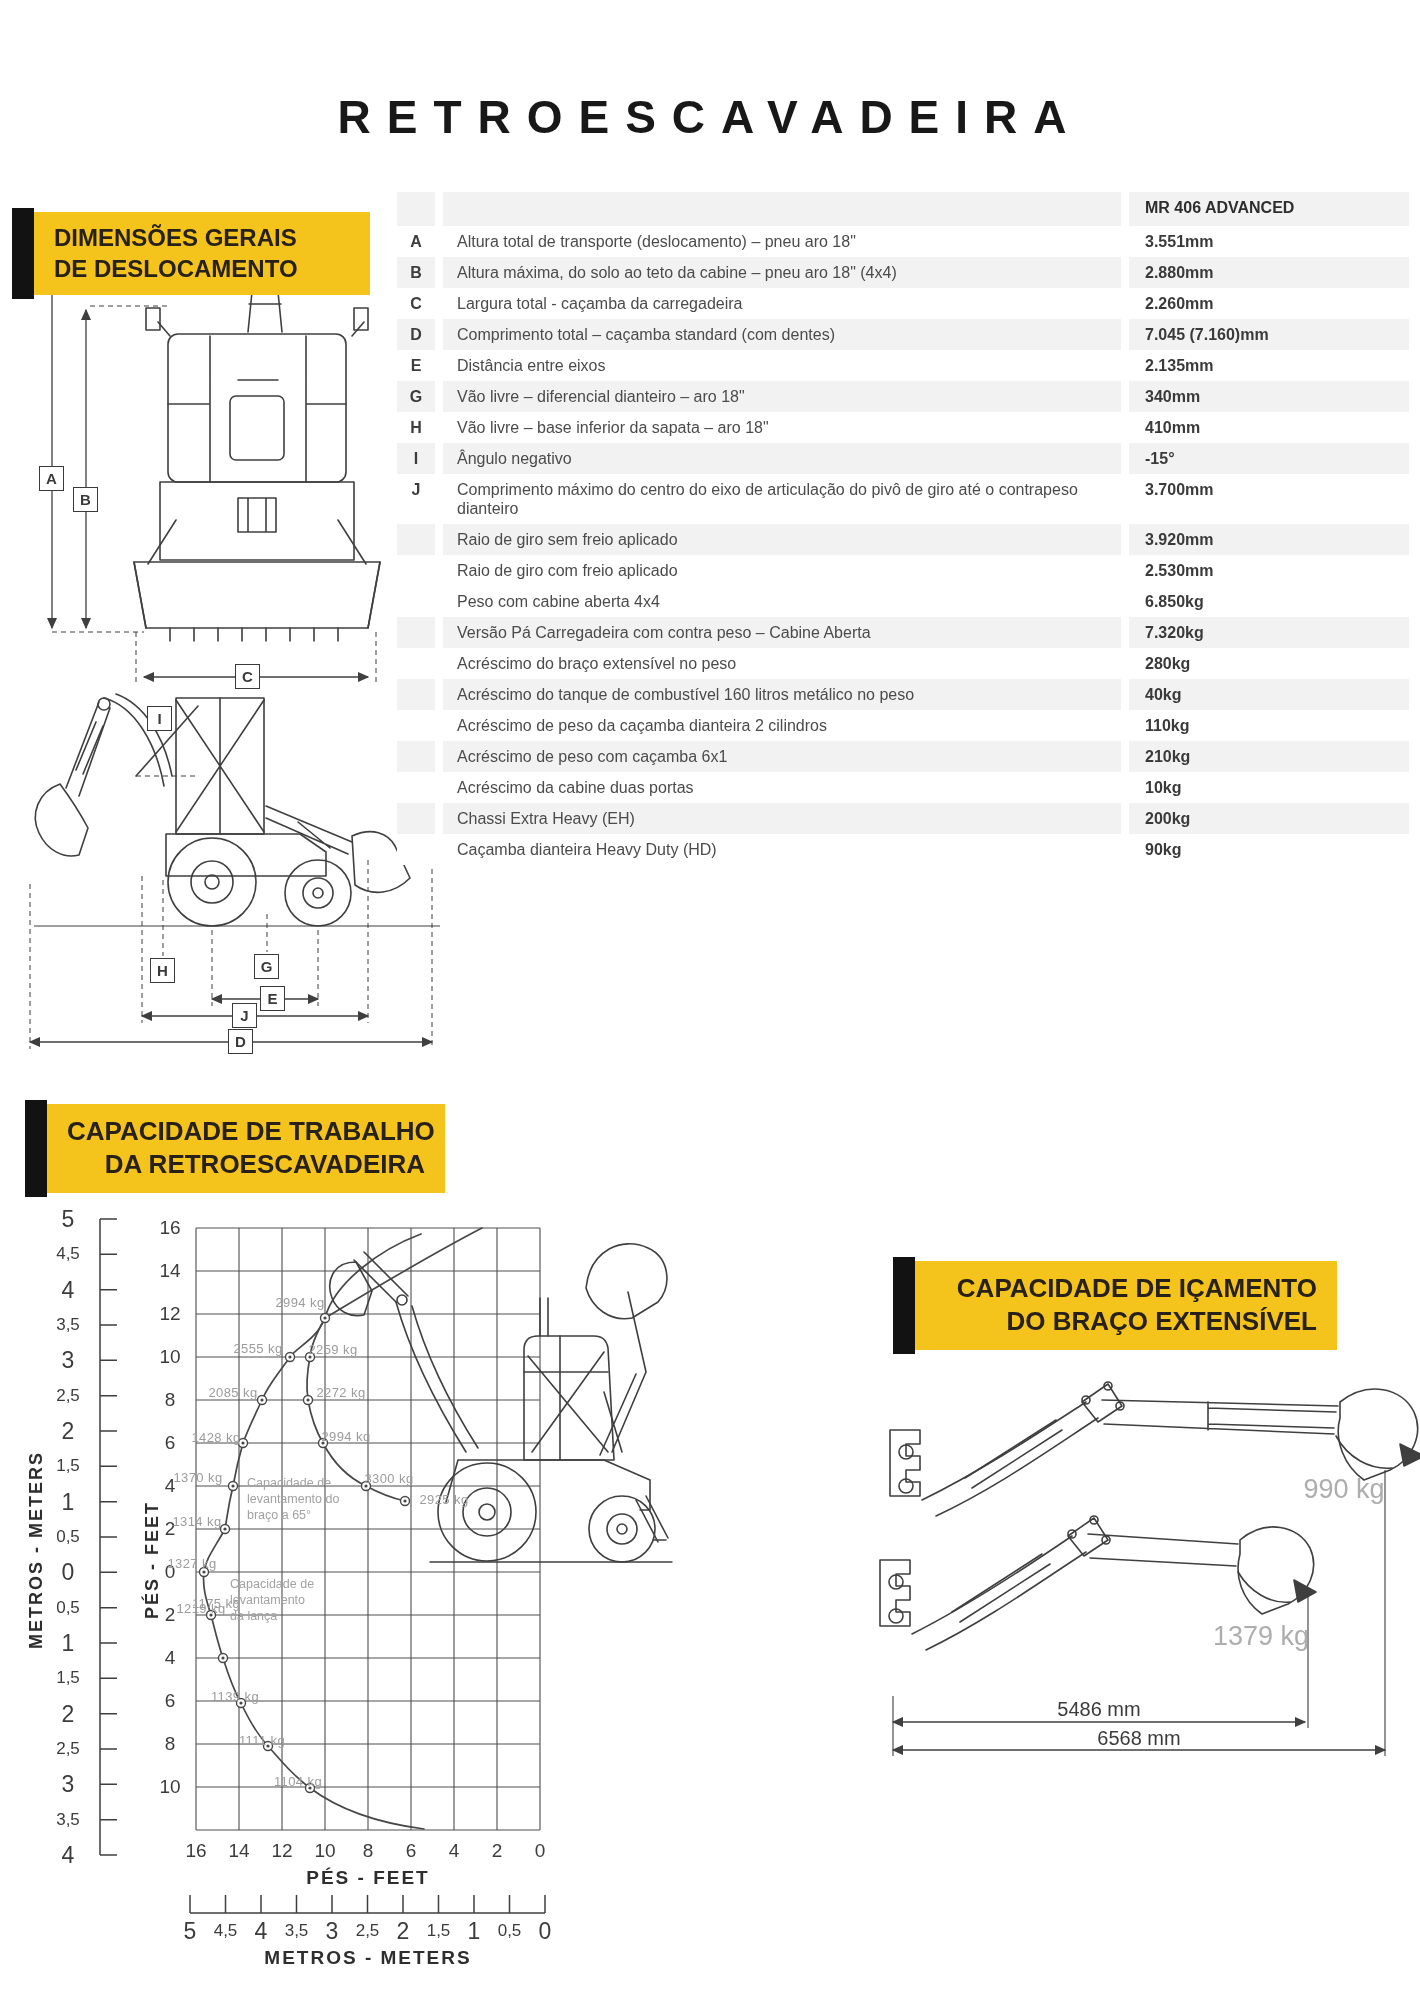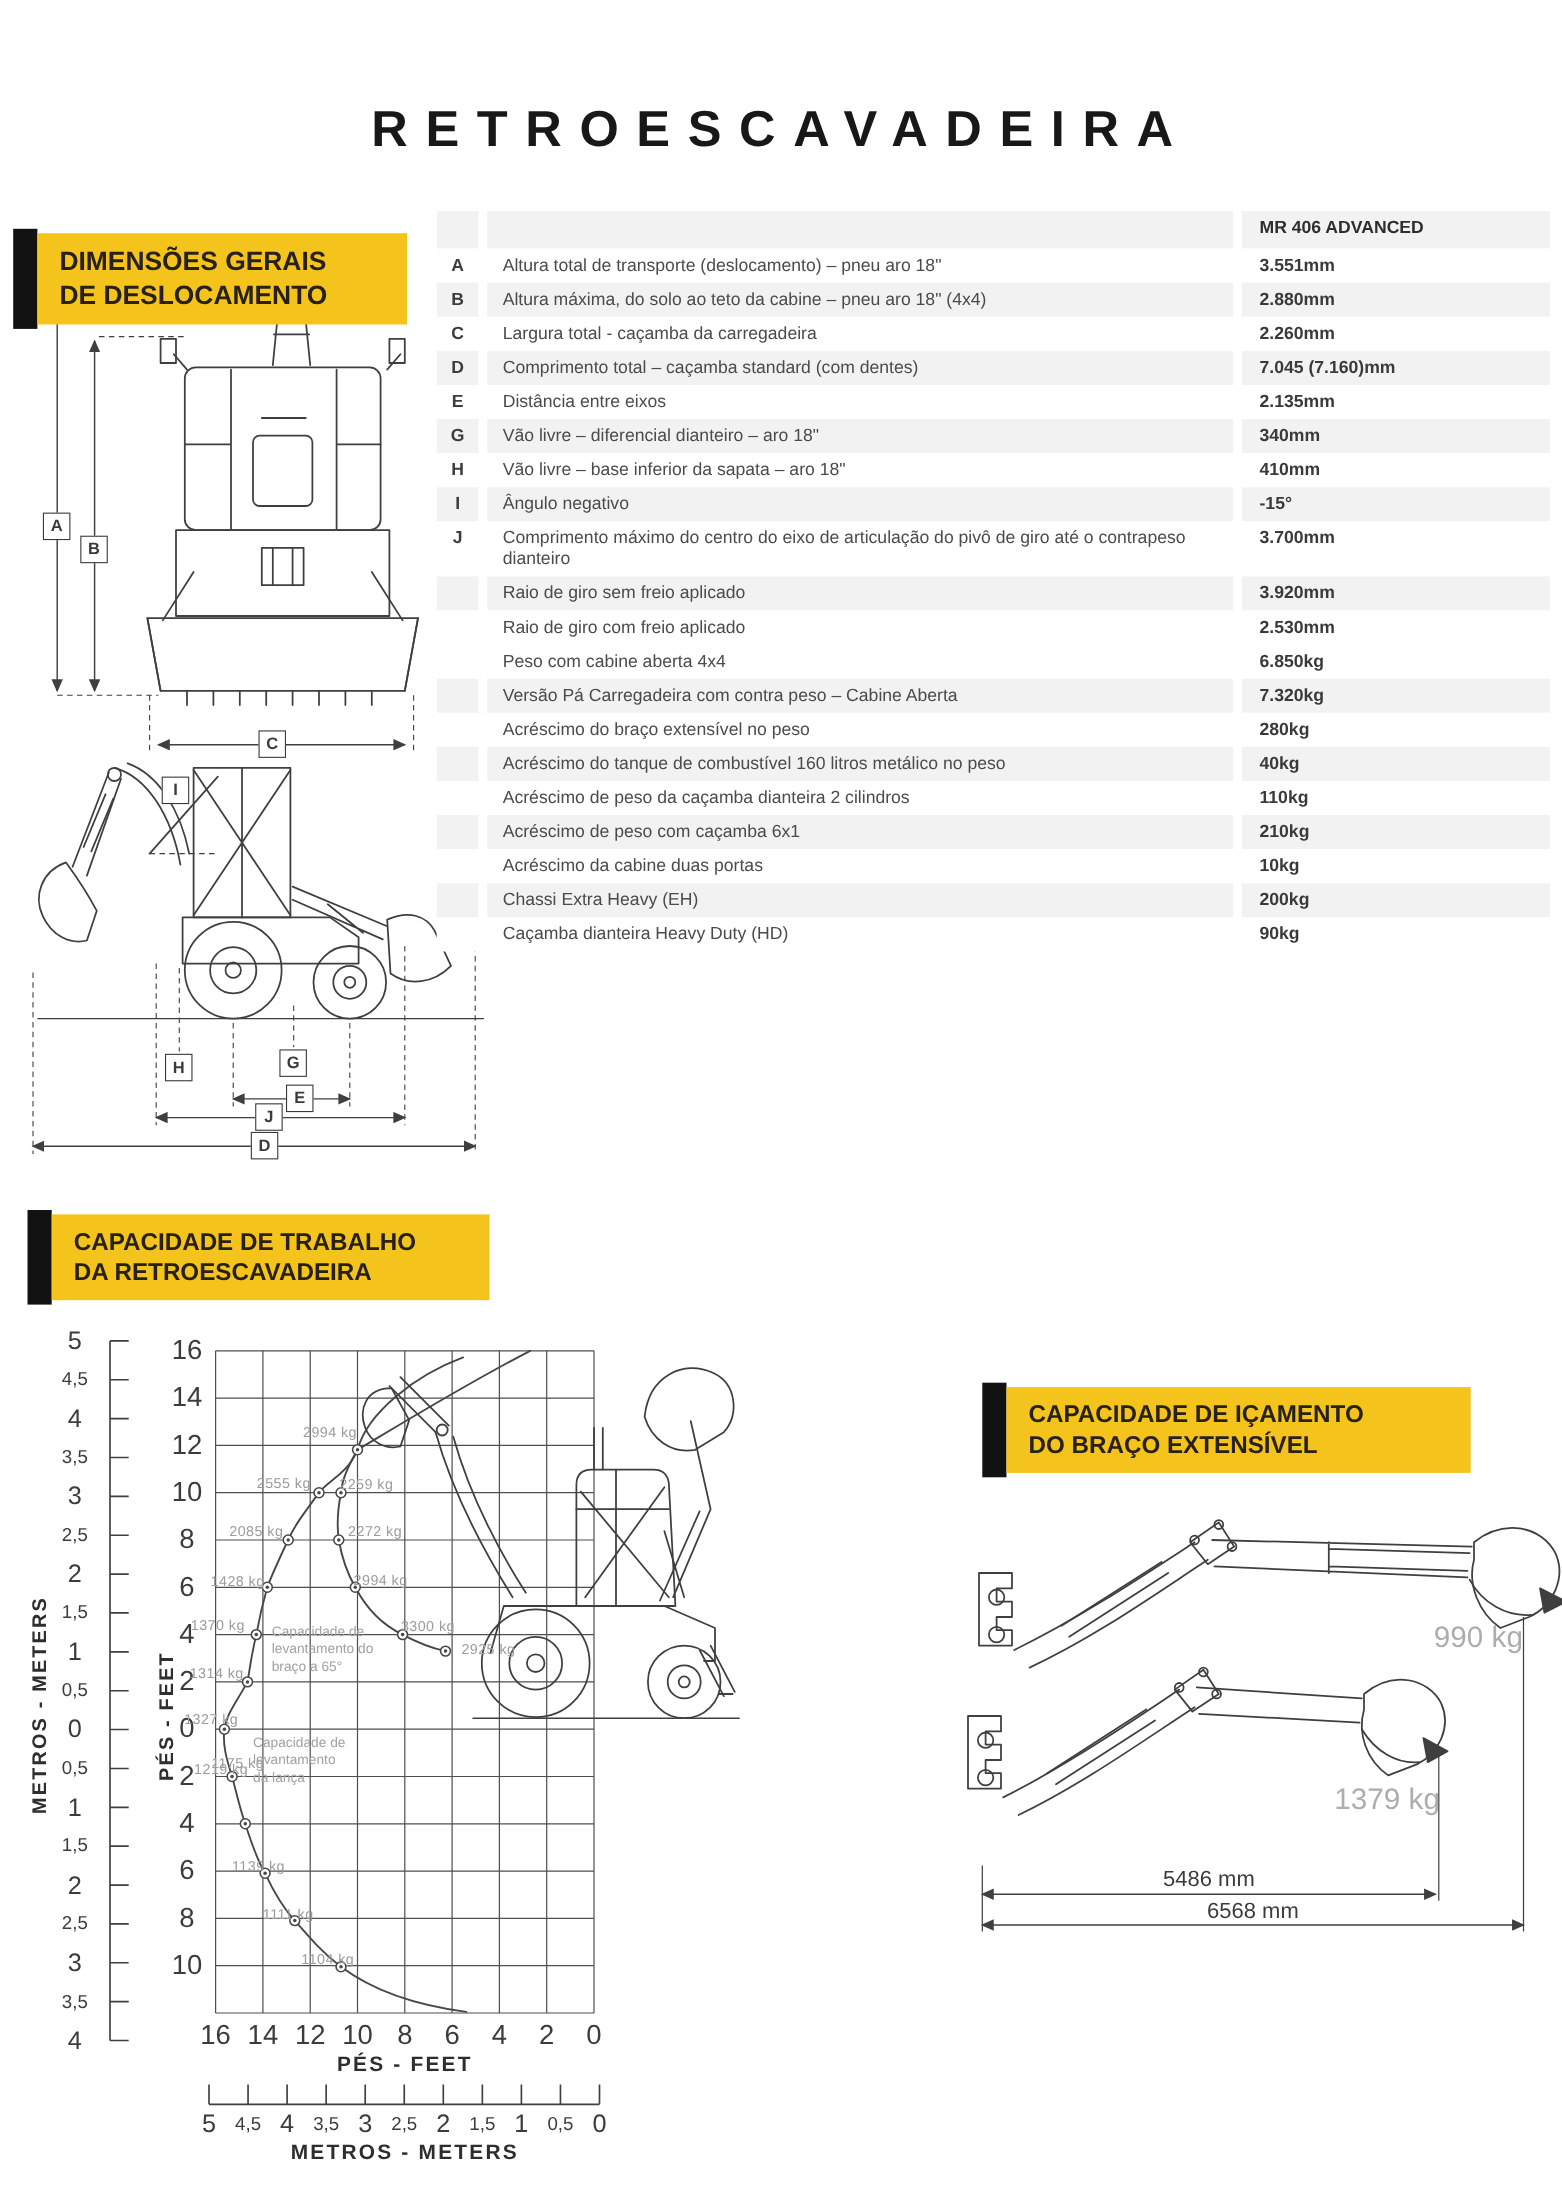--- a/index.html
+++ b/index.html
@@ -5,37 +5,37 @@
   :root{ --yellow:#F5C41C; --ink:#3f3f3f; }
   html,body{margin:0;padding:0;}
   body{width:1420px;height:2000px;position:relative;background:#ffffff;
        font-family:"Liberation Sans", sans-serif;overflow:hidden;}
   .title{position:absolute;top:90px;left:0;width:100%;text-align:center;
          font-size:46px;font-weight:700;letter-spacing:16px;color:#181818;white-space:nowrap;}
   .hdr{position:absolute;display:flex;align-items:stretch;}
   .hdr-bar{width:22px;background:#121212;margin:-4px 0;}
   .hdr-box{background:var(--yellow);padding:11px 20px;font-weight:800;font-size:24px;
            line-height:1.28;color:#27211a;white-space:nowrap;}
-  .hdr-box.big{font-size:22px;}
+  .hdr-box.big{font-size:26px;text-align:right;}
   
   .spec{position:absolute;left:397px;top:192px;width:1012px;border-collapse:collapse;
         font-size:16px;color:#4b4b4b;table-layout:fixed;}
   .spec td{padding:6px 0;vertical-align:top;line-height:19px;background:#fff;}
   .spec tr.stripe td{background:#f2f2f2;}
   .c-letter{width:38px;text-align:center;font-weight:700;color:#3d3d3d;border-right:8px solid #fff;}
   .c-label{width:664px;padding-left:14px !important;border-right:8px solid #fff;}
   .c-value{padding-left:16px !important;font-weight:700;color:#3a3a3a;}
   .spec tr.head td{height:22px;font-weight:700;color:#2e2e2e;}
   
   .dimbox{position:absolute;width:25px;height:25px;background:#fff;border:1.6px solid #3a3a3a;
           display:flex;align-items:center;justify-content:center;font-size:15px;font-weight:700;
           color:#3a3a3a;box-sizing:border-box;}
   
   .ctr{position:absolute;transform:translate(-50%,-50%);white-space:nowrap;}
-  .ftick{font-size:25px;color:#3c3c3c;}
+  .ftick{font-size:19px;color:#3c3c3c;}
   .mtick{font-size:23px;color:#3c3c3c;}
   .mtick.small{font-size:17px;}
   .kg{font-size:13px;color:#9c9c9c;letter-spacing:.4px;}
   .ann{position:absolute;font-size:12.5px;color:#a2a2a2;white-space:nowrap;}
   .vlab{position:absolute;transform:translate(-50%,-50%) rotate(-90deg);font-weight:700;
         font-size:18px;letter-spacing:2px;color:#2e2e2e;white-space:nowrap;}
   .blab{position:absolute;transform:translate(-50%,-50%);font-weight:700;font-size:19px;
         letter-spacing:2px;color:#2e2e2e;white-space:nowrap;}
   .bigkg{position:absolute;transform:translate(-50%,-50%);font-size:27px;color:#adadad;white-space:nowrap;}
   .mmdim{position:absolute;transform:translate(-50%,-50%);font-size:20px;color:#3b3b3b;white-space:nowrap;}

